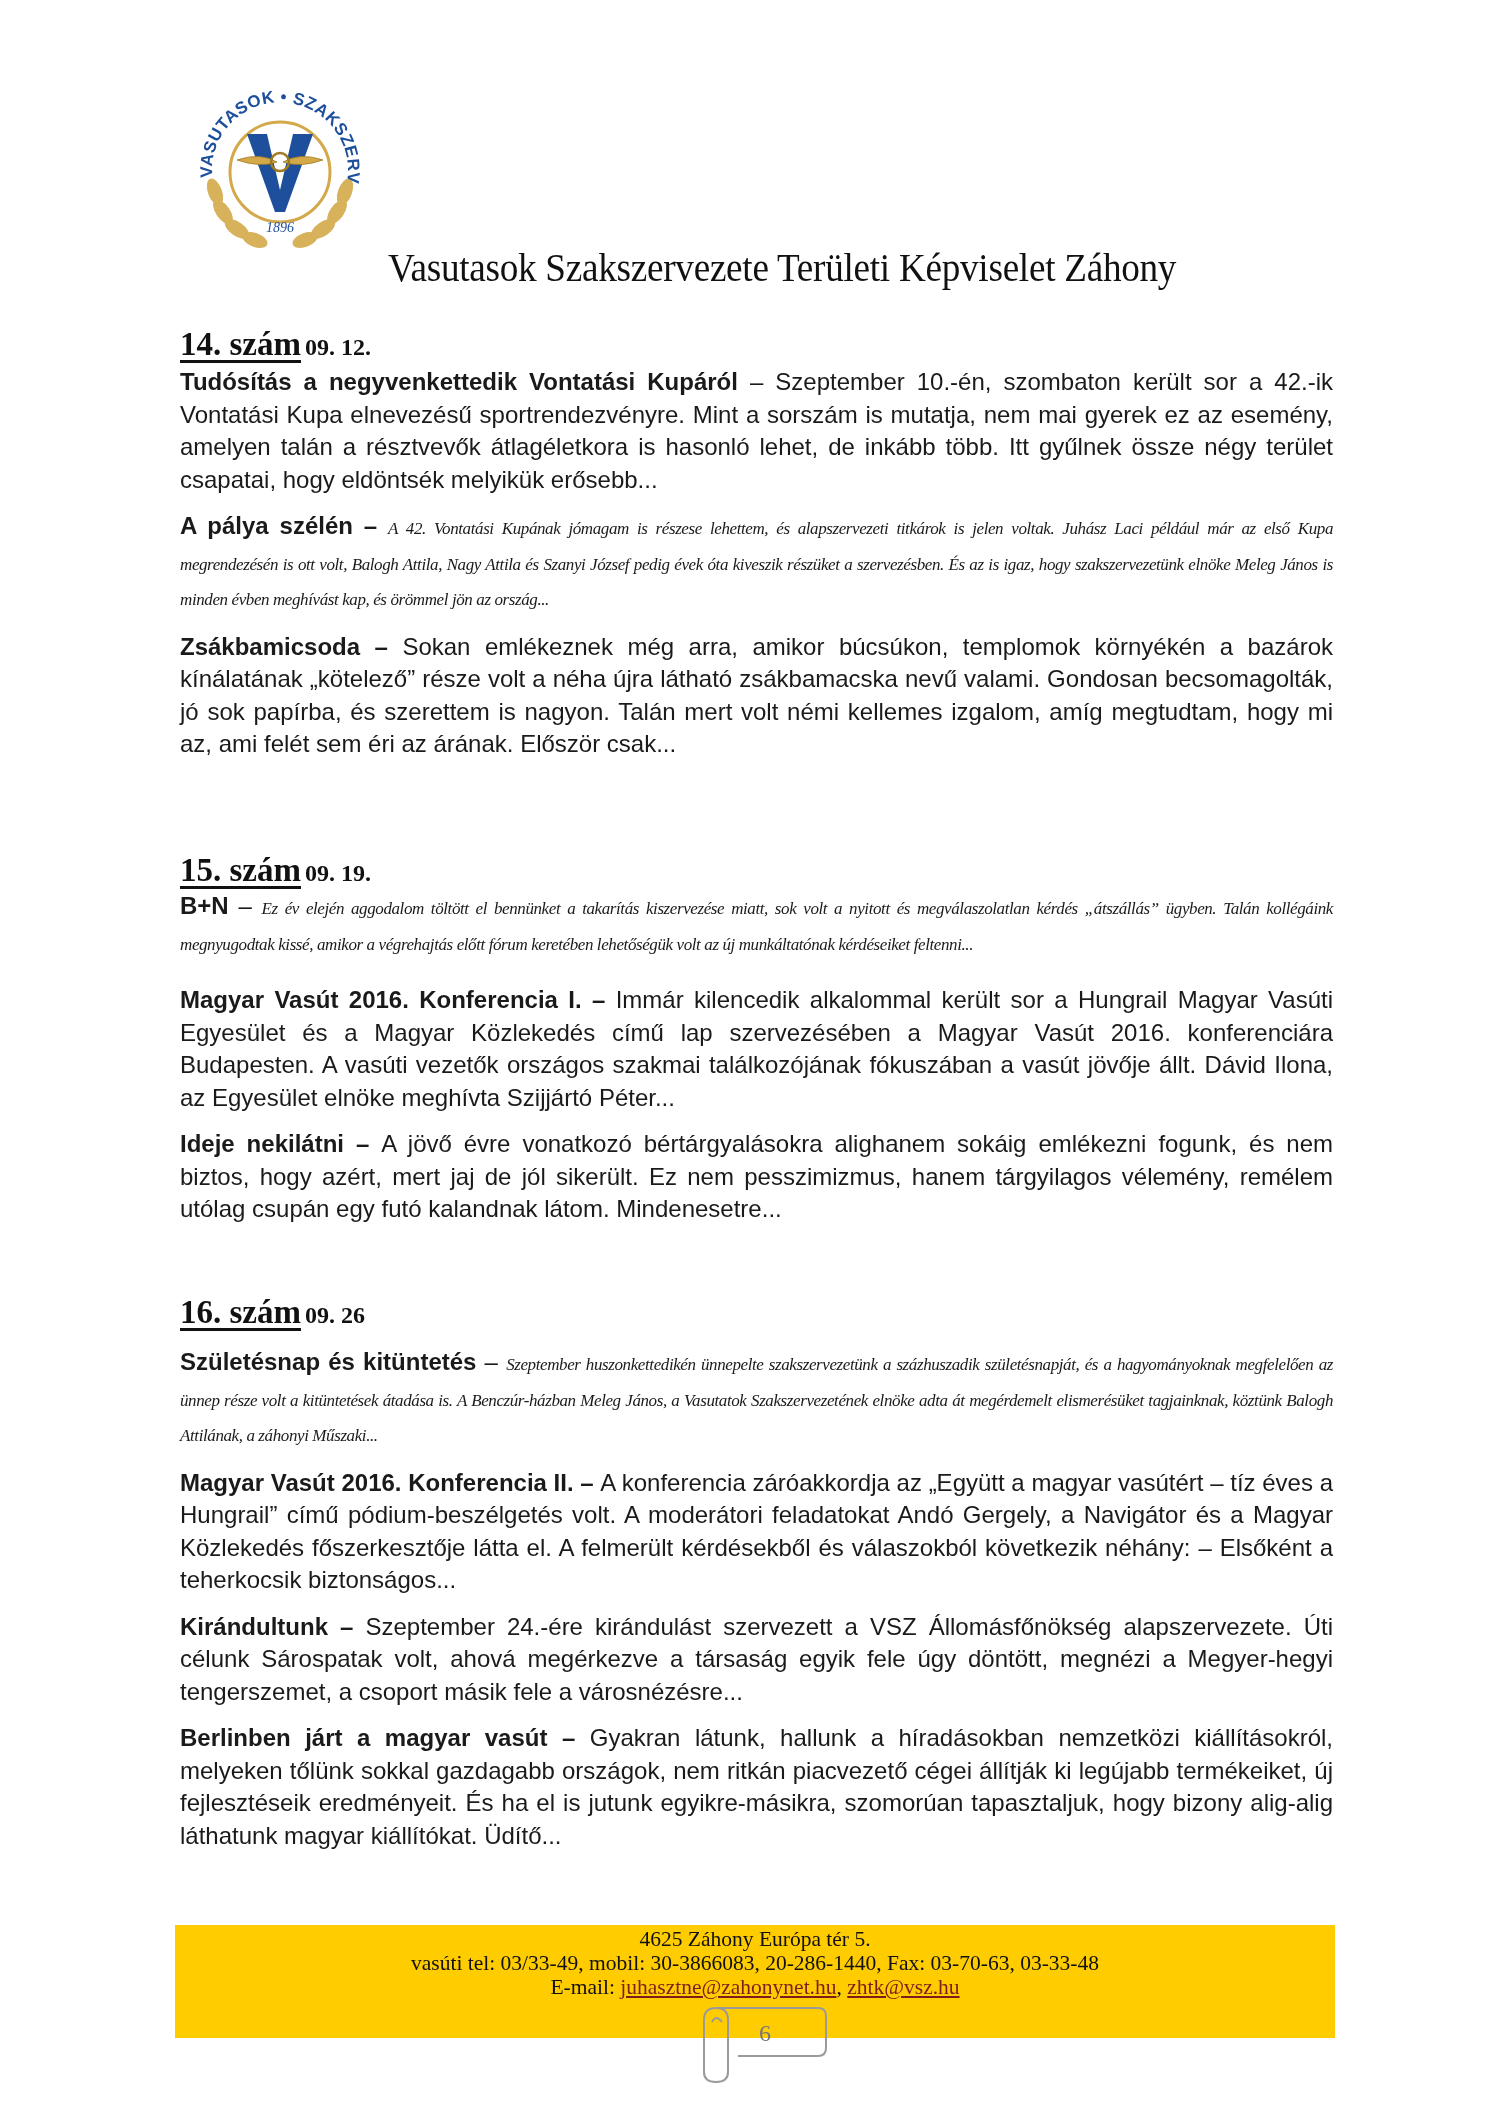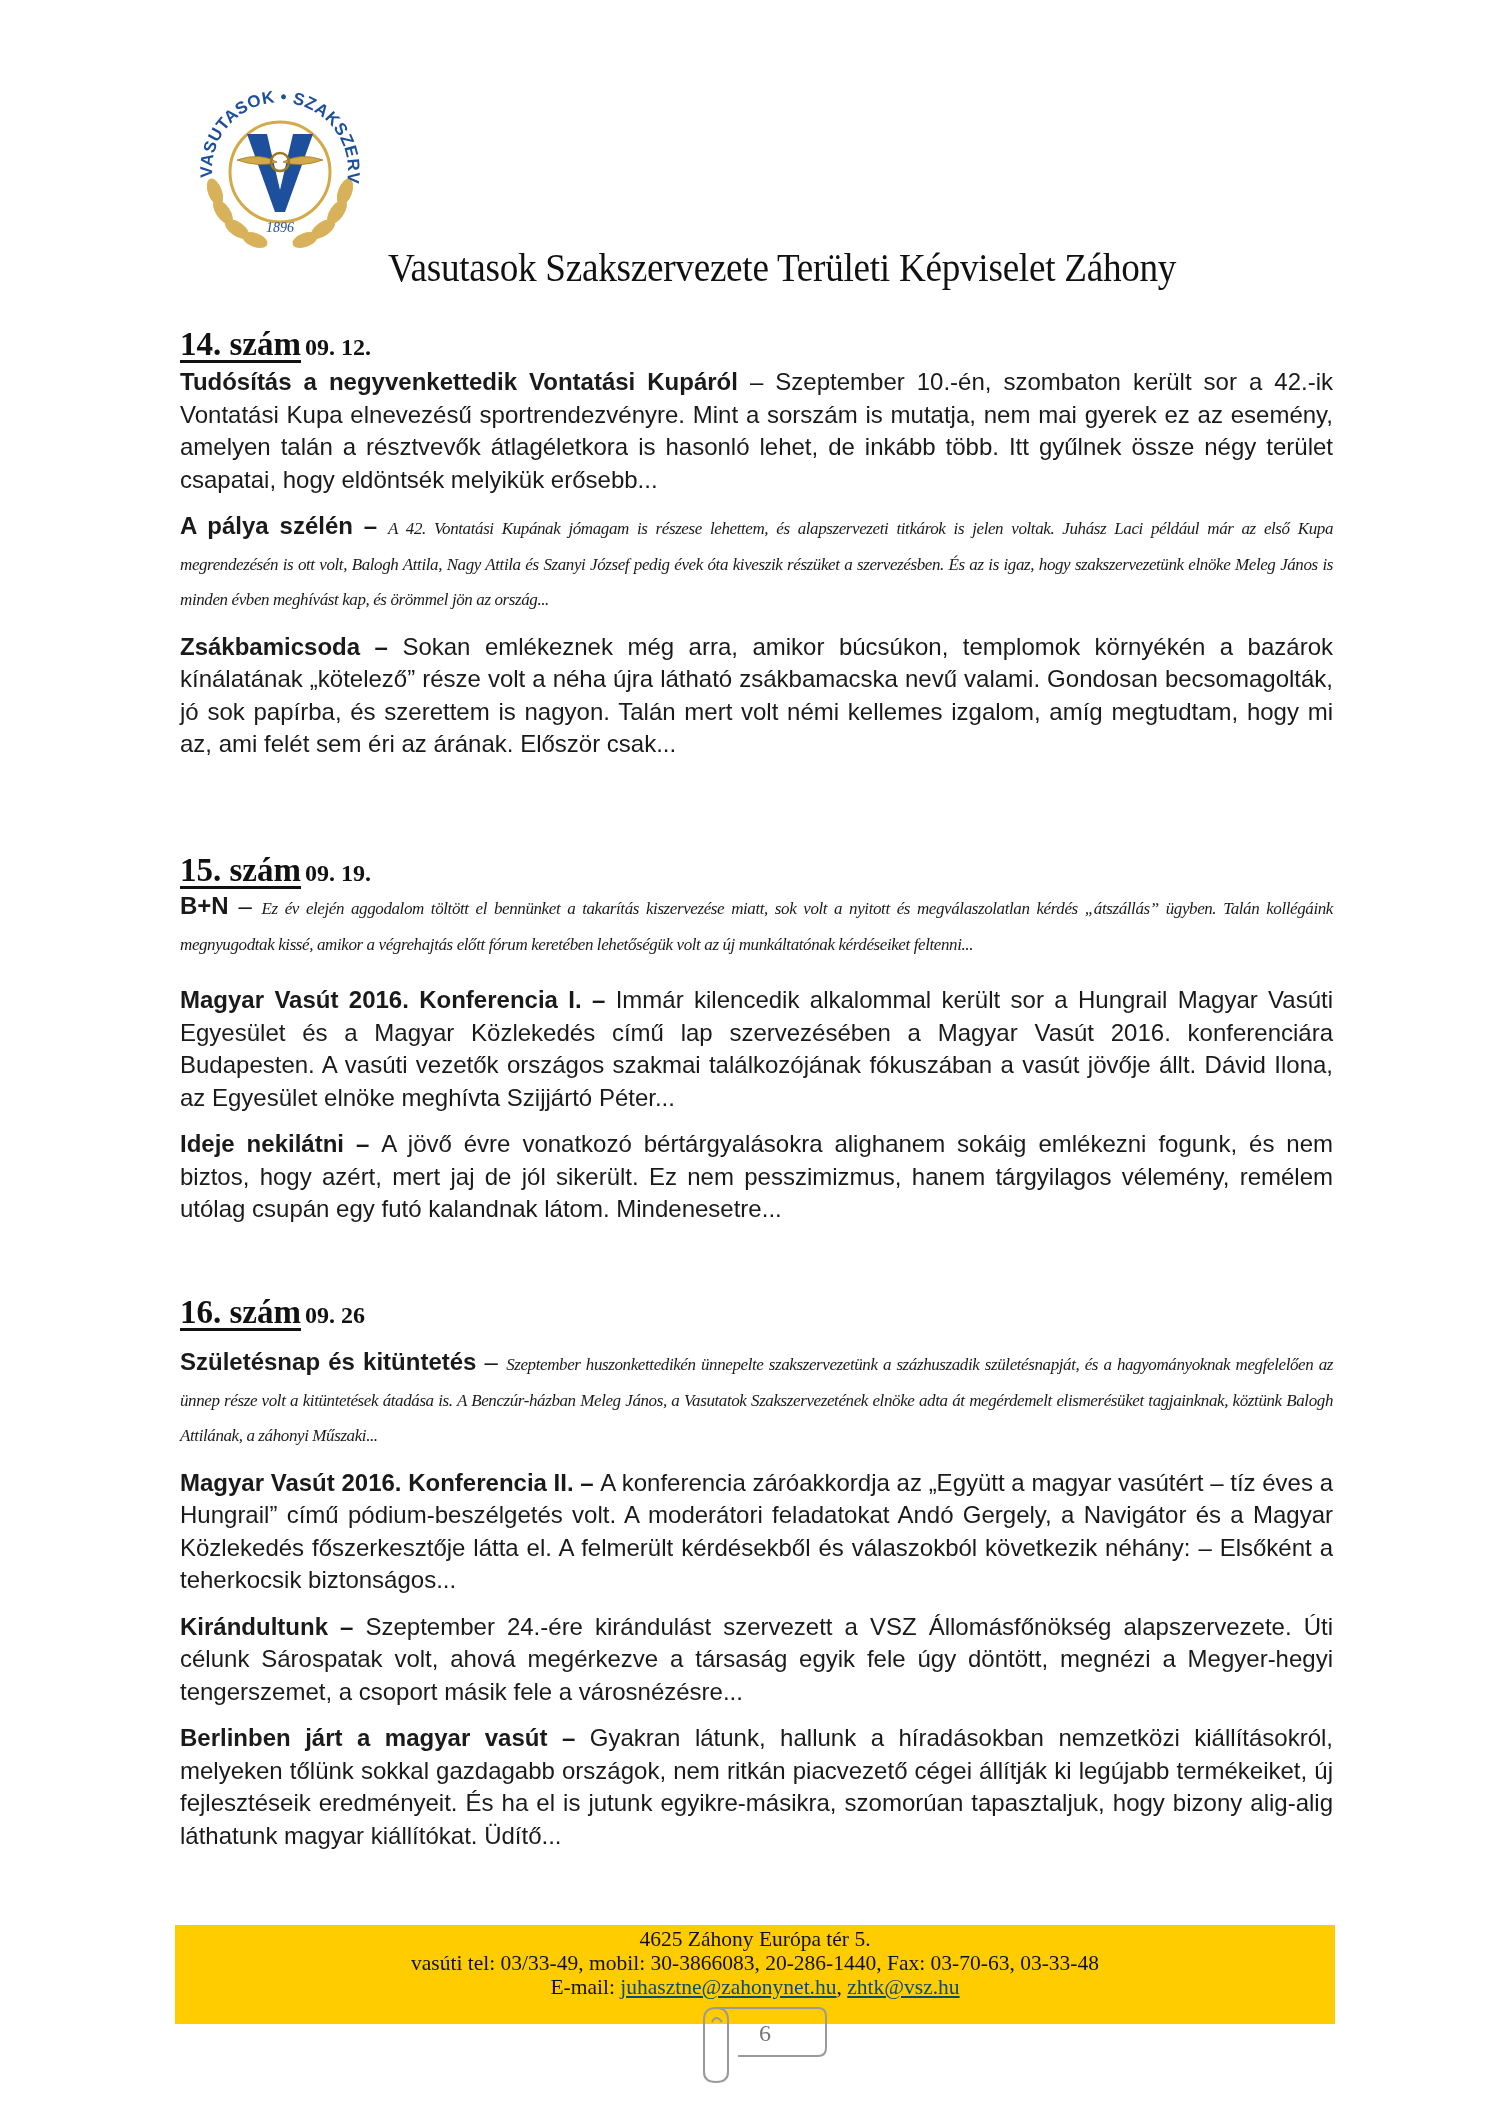--- a/index.html
+++ b/index.html
@@ -23,26 +23,26 @@
 
   .article {
     font-family: "Liberation Sans", sans-serif; font-size: 24px; line-height: 32.5px; color: #1a1a1a;
     text-align: justify; margin: 0;
   }
   .article .ttl { font-weight: bold; }
   .article .dash { font-weight: bold; }
   .article.it .body { font-style: italic; font-family: Liberation Serif, serif; font-size: 17px; letter-spacing: -0.4px; }
 
   .footer {
-    position: absolute; left: 175px; top: 1925px; width: 1160px; height: 99px;
+    position: absolute; left: 175px; top: 1925px; width: 1160px; height: 113px;
     background: #ffcc00; text-align: center;
     font-family: "Liberation Serif", serif; font-size: 21.5px; line-height: 24px; color: #111;
   }
   .footer .l1 { margin-top: 2px; }
-  .footer a { color: #0c4a6e; text-decoration: underline; }
+  .footer a { color: #7f1d1d; text-decoration: underline; }
   .pagenum-wrap { position: absolute; left: 690px; top: 2000px; width: 140px; height: 90px; }
   .pagenum {
     position: absolute; left: 55px; top: 20px; width: 40px; text-align: center;
     font-family: "Liberation Serif", serif; font-size: 24px; color: #777;
   }
 </style>
 </head>
 <body>
 
 <div class="page">

